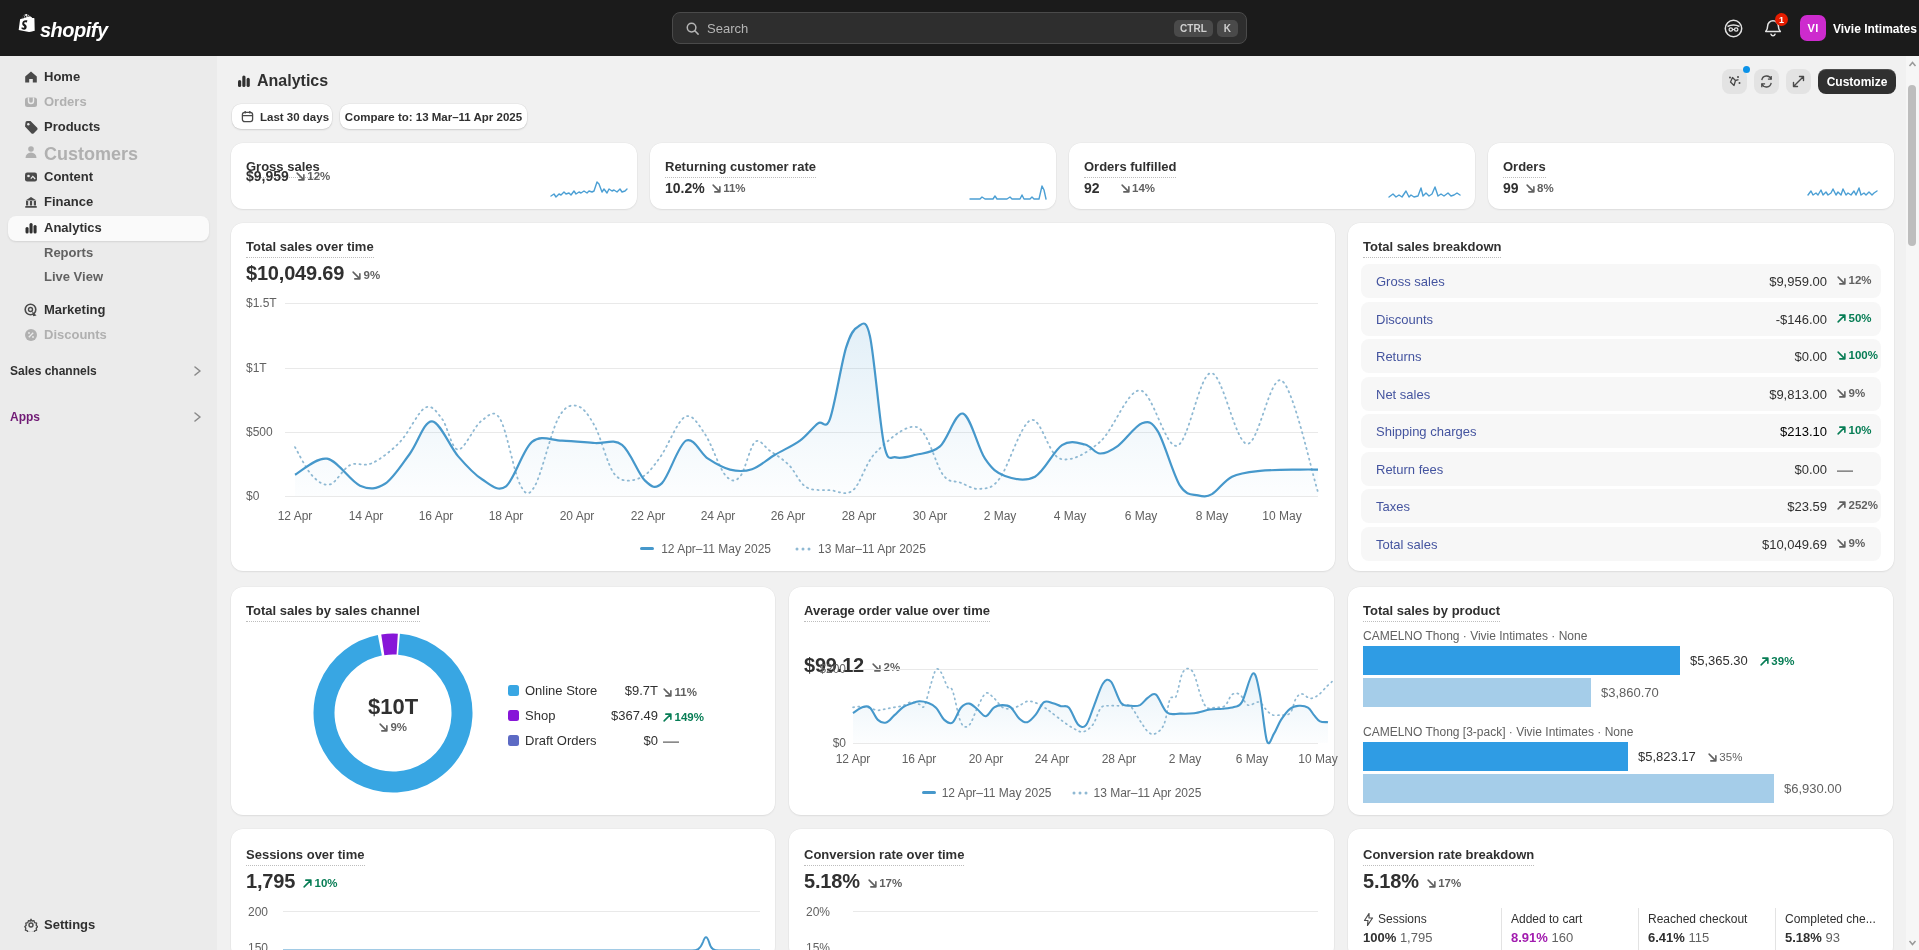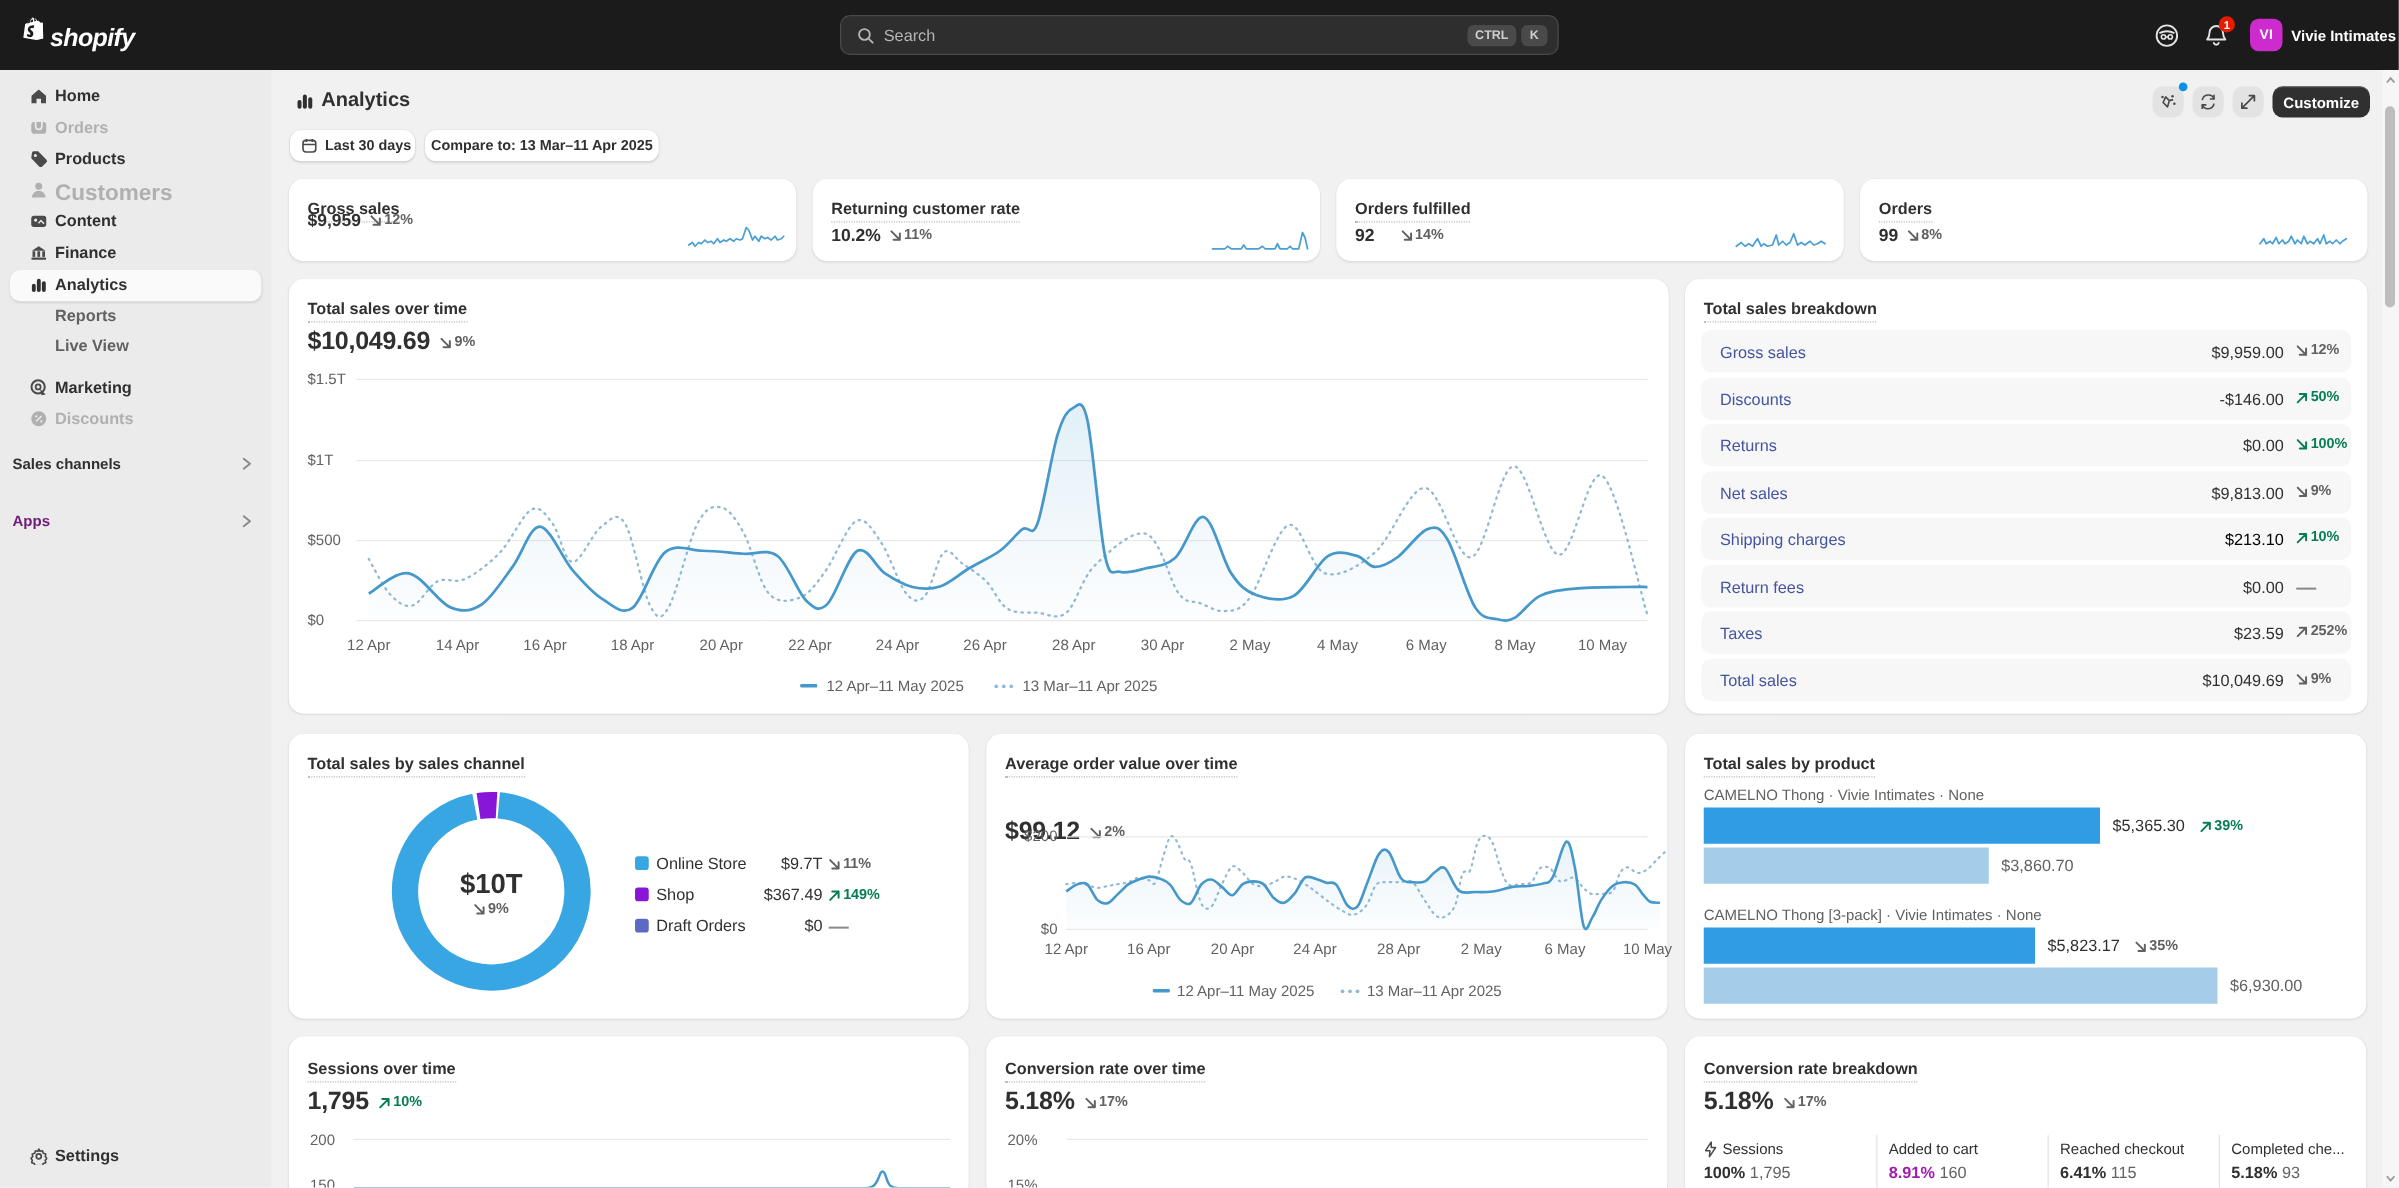--- a/index.html
+++ b/index.html
@@ -410,21 +410,21 @@
     <span style="display:inline-flex;align-items:center;gap:2.5px;color:#077d55;font-size:11.5px;font-weight:700"><svg width="9" height="9" viewBox="0 0 8 8" style="margin-top:1px">
         <path d="M1 7 L7 1 M2.5 1 H7 V5.5" stroke="#077d55" stroke-width="1.4" fill="none" stroke-linecap="round" stroke-linejoin="round"></path>
       </svg>39%</span>
   </div>
 <div class="abs" style="left:1363px;top:678px;width:228px;height:29px;background:#a5cde9"></div>
 <div class="abs" style="left:1601px;top:685px;font-size:13px;color:#616161">$3,860.70</div>
 <div class="abs" style="left:1363px;top:725px;font-size:12px;color:#616161">CAMELNO Thong [3-pack] · Vivie Intimates · None</div>
 <div class="abs" style="left:1363px;top:742px;width:265px;height:29px;background:#2f9ce4"></div>
 <div class="abs" style="left:1638px;top:749px;display:flex;gap:12px;align-items:center">
     <span style="font-size:13px;color:#303030">$5,823.17</span>
-    <span style="display:inline-flex;align-items:center;gap:2.5px;color:#616161;font-size:11.5px;font-weight:700"><svg width="9" height="9" viewBox="0 0 8 8" style="margin-top:1px">
+    <span style="display:inline-flex;align-items:center;gap:2.5px;color:#616161;font-size:11.5px;font-weight:400"><svg width="9" height="9" viewBox="0 0 8 8" style="margin-top:1px">
         <path d="M1 1 L7 7 M7 2.5 V7 H2.5" stroke="#616161" stroke-width="1.4" fill="none" stroke-linecap="round" stroke-linejoin="round"></path>
       </svg>35%</span>
   </div>
 <div class="abs" style="left:1363px;top:774px;width:411px;height:29px;background:#a5cde9"></div>
 <div class="abs" style="left:1784px;top:781px;font-size:13px;color:#616161">$6,930.00</div>
 <div class="card" style="left:231px;top:829px;width:544px;height:130px"></div>
 <div class="abs ctitle" style="left:246px;top:847px"><span>Sessions over time</span></div>
 <div class="abs" style="left:246px;top:870px;display:flex;align-items:baseline;gap:8px">
     <span class="bigval">1,795</span>
     <span style="display:inline-flex;align-items:center;gap:2.5px;color:#077d55;font-size:11.5px;font-weight:650"><svg width="9" height="9" viewBox="0 0 8 8" style="margin-top:1px">

